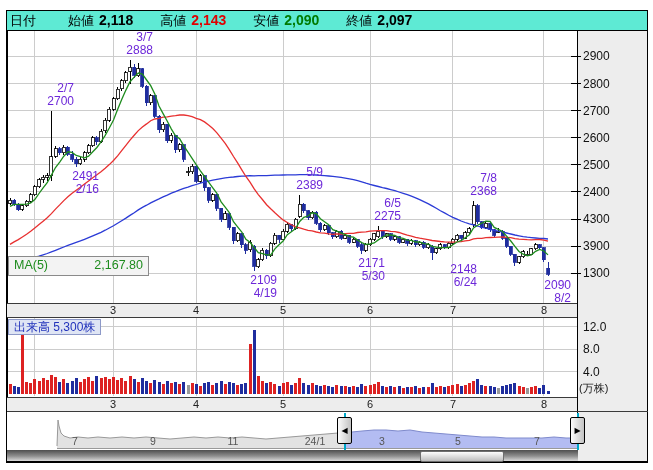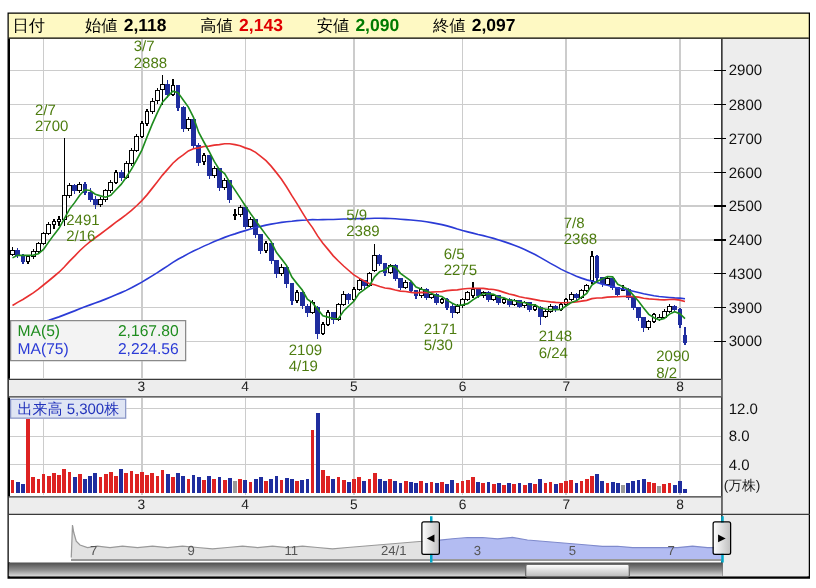--- a/index.html
+++ b/index.html
@@ -1,19 +1,19 @@
 <!DOCTYPE html>
 <html><head>
 <meta charset="utf-8">
 <style>
   html,body{margin:0;padding:0;background:#fff;}
   body{position:relative;width:653px;height:470px;font-family:"Liberation Sans","DejaVu Sans",sans-serif;overflow:hidden;}
   .abs{position:absolute;}
   .win{left:6px;top:10px;width:642px;height:453px;border:2px solid #000;box-sizing:border-box;background:#fff;}
-  .header{left:7px;top:11px;width:640px;height:20px;border-bottom:1px solid #000;background:#fef9c3;display:flex;align-items:center;padding-left:3px;box-sizing:border-box;font-size:13px;color:#000;white-space:nowrap;z-index:4;}
+  .header{left:7px;top:11px;width:640px;height:20px;border-bottom:1px solid #000;background:#5eead4;display:flex;align-items:center;padding-left:3px;box-sizing:border-box;font-size:13px;color:#000;white-space:nowrap;z-index:4;}
   .hgroup{display:inline-flex;align-items:baseline;margin-right:27px;}
   .hgroup .lbl{margin-right:5px;}
   .hgroup .val{font-weight:bold;font-size:14px;}
   .val-red{color:#e00000;}
   .val-green{color:#007a00;}
   .panel{left:577px;top:31px;width:70px;height:430px;background:#ededed;border-left:1px solid #000;box-sizing:border-box;z-index:1;}
   .strip{left:7px;width:570px;height:15px;background:#ededed;border-top:1px solid #3a3a3a;border-bottom:1px solid #3a3a3a;box-sizing:border-box;z-index:1;}
   .hline-right{left:577px;top:411px;width:71px;height:0;border-top:1px solid #3a3a3a;z-index:2;}
   .navbg{left:7px;top:412px;width:570px;height:38px;background:#fff;z-index:0;}
   .sbtrack{left:7px;top:450px;width:571px;height:11px;background:linear-gradient(180deg,#4e4e4e,#8f8f8f 55%,#d9d9d9);z-index:2;}
@@ -24,21 +24,21 @@
   .lrow{display:flex;justify-content:space-between;line-height:13.5px;text-align:center;}
   .c-green{color:#1e8c1e;} .c-red{color:#e83030;} .c-blue{color:#2b3bd6;}
   .vol-label{left:8px;top:319px;background:#dfe5f4;border:1px solid #8d99c8;color:#2233bb;font-size:12px;padding:0 5px;line-height:14px;z-index:3;white-space:nowrap;}
   .unit-label{left:579px;top:381px;width:64px;text-align:left;font-size:11px;color:#222;z-index:2;}
   #chart-svg{left:0;top:0;z-index:2;pointer-events:none;}
   #gen-labels{left:0;top:0;width:653px;height:470px;z-index:2;pointer-events:none;}
   .glab{position:absolute;white-space:nowrap;}
   .tick{font-size:12px;color:#111;}
   .mlab{font-size:11px;color:#222;width:26px;text-align:center;}
   .nlab{font-size:10.5px;color:#555;width:34px;text-align:center;}
-  .ann{font-size:12px;color:#4d7c0f;width:46px;text-align:left;line-height:13px;}
+  .ann{font-size:12px;color:#6d28d9;width:46px;text-align:right;line-height:13px;}
 </style>
 </head>
 <body>
 
 <div class="abs win"></div>
 
 <div class="abs header">
   <span class="hgroup">
     <span class="lbl">日付</span>
   </span>
@@ -63,24 +63,20 @@
 <div class="abs panel"></div>
 <div class="abs strip" style="top:303px;"></div>
 <div class="abs strip" style="top:397px;"></div>
 <div class="abs hline-right"></div>
 <div class="abs navbg"></div>
 
 <div class="abs legend">
   <div class="lrow c-green">
     <span>MA(5)</span>
     <span>2,167.80</span>
-  </div>
-  <div class="lrow c-blue">
-    <span>MA(75)</span>
-    <span>2,224.56</span>
   </div>
 </div>
 
 <div class="abs vol-label">
   <span>出来高</span>
   <span>5,300株</span>
 </div>
 <div class="abs unit-label">(万株)</div>
 
 <svg id="chart-svg" class="abs" width="653" height="470">
@@ -516,21 +512,21 @@
     <line x1="571" y1="83.6" x2="581" y2="83.6" stroke="#000000" stroke-width="1" shape-rendering="crispEdges"></line>
     <line x1="571" y1="56.5" x2="581" y2="56.5" stroke="#000000" stroke-width="1" shape-rendering="crispEdges"></line>
     <polygon points="57,446 58,420 59,426 61,433 64,436 70,438 78,437 88,438 98,437 110,438 122,437 134,438 146,437 158,438 170,439 182,438 194,437 206,438 218,437 230,438 242,437 254,438 266,439 278,438 290,437 302,436 314,435 326,434 338,433 345,432 345,448 57,448" fill="#e2e2e2"></polygon>
     <polyline points="57,446 58,420 59,426 61,433 64,436 70,438 78,437 88,438 98,437 110,438 122,437 134,438 146,437 158,438 170,439 182,438 194,437 206,438 218,437 230,438 242,437 254,438 266,439 278,438 290,437 302,436 314,435 326,434 338,433 345,432" fill="none" stroke="#999999" stroke-width="1"></polyline>
     <polygon points="345,432 352,432 362,431 374,430 386,430 398,431 410,430 422,432 434,433 446,434 458,435 470,436 482,437 494,437 506,438 518,438 530,438 542,438 554,437 566,438 578,438 578,448 345,448" fill="#b3bcf2"></polygon>
     <polyline points="345,432 352,432 362,431 374,430 386,430 398,431 410,430 422,432 434,433 446,434 458,435 470,436 482,437 494,437 506,438 518,438 530,438 542,438 554,437 566,438 578,438" fill="none" stroke="#7f8acc" stroke-width="1"></polyline>
     <line x1="57" y1="448" x2="578" y2="448" stroke="#999999" stroke-width="1" shape-rendering="crispEdges"></line>
   </svg>
 
 <div id="gen-labels" class="abs">
-    <span class="glab tick" style="left:583px;top:266px">3000</span>
+    <span class="glab tick" style="left:583px;top:266px">1300</span>
     <span class="glab tick" style="left:583px;top:239px">3900</span>
     <span class="glab tick" style="left:583px;top:212px">4300</span>
     <span class="glab tick" style="left:583px;top:185px">2400</span>
     <span class="glab tick" style="left:583px;top:158px">2500</span>
     <span class="glab tick" style="left:583px;top:131px">2600</span>
     <span class="glab tick" style="left:583px;top:104px">2700</span>
     <span class="glab tick" style="left:583px;top:77px">2800</span>
     <span class="glab tick" style="left:583px;top:49px">2900</span>
     <span class="glab tick" style="left:583px;top:365px">4.0</span>
     <span class="glab tick" style="left:583px;top:342px">8.0</span>

